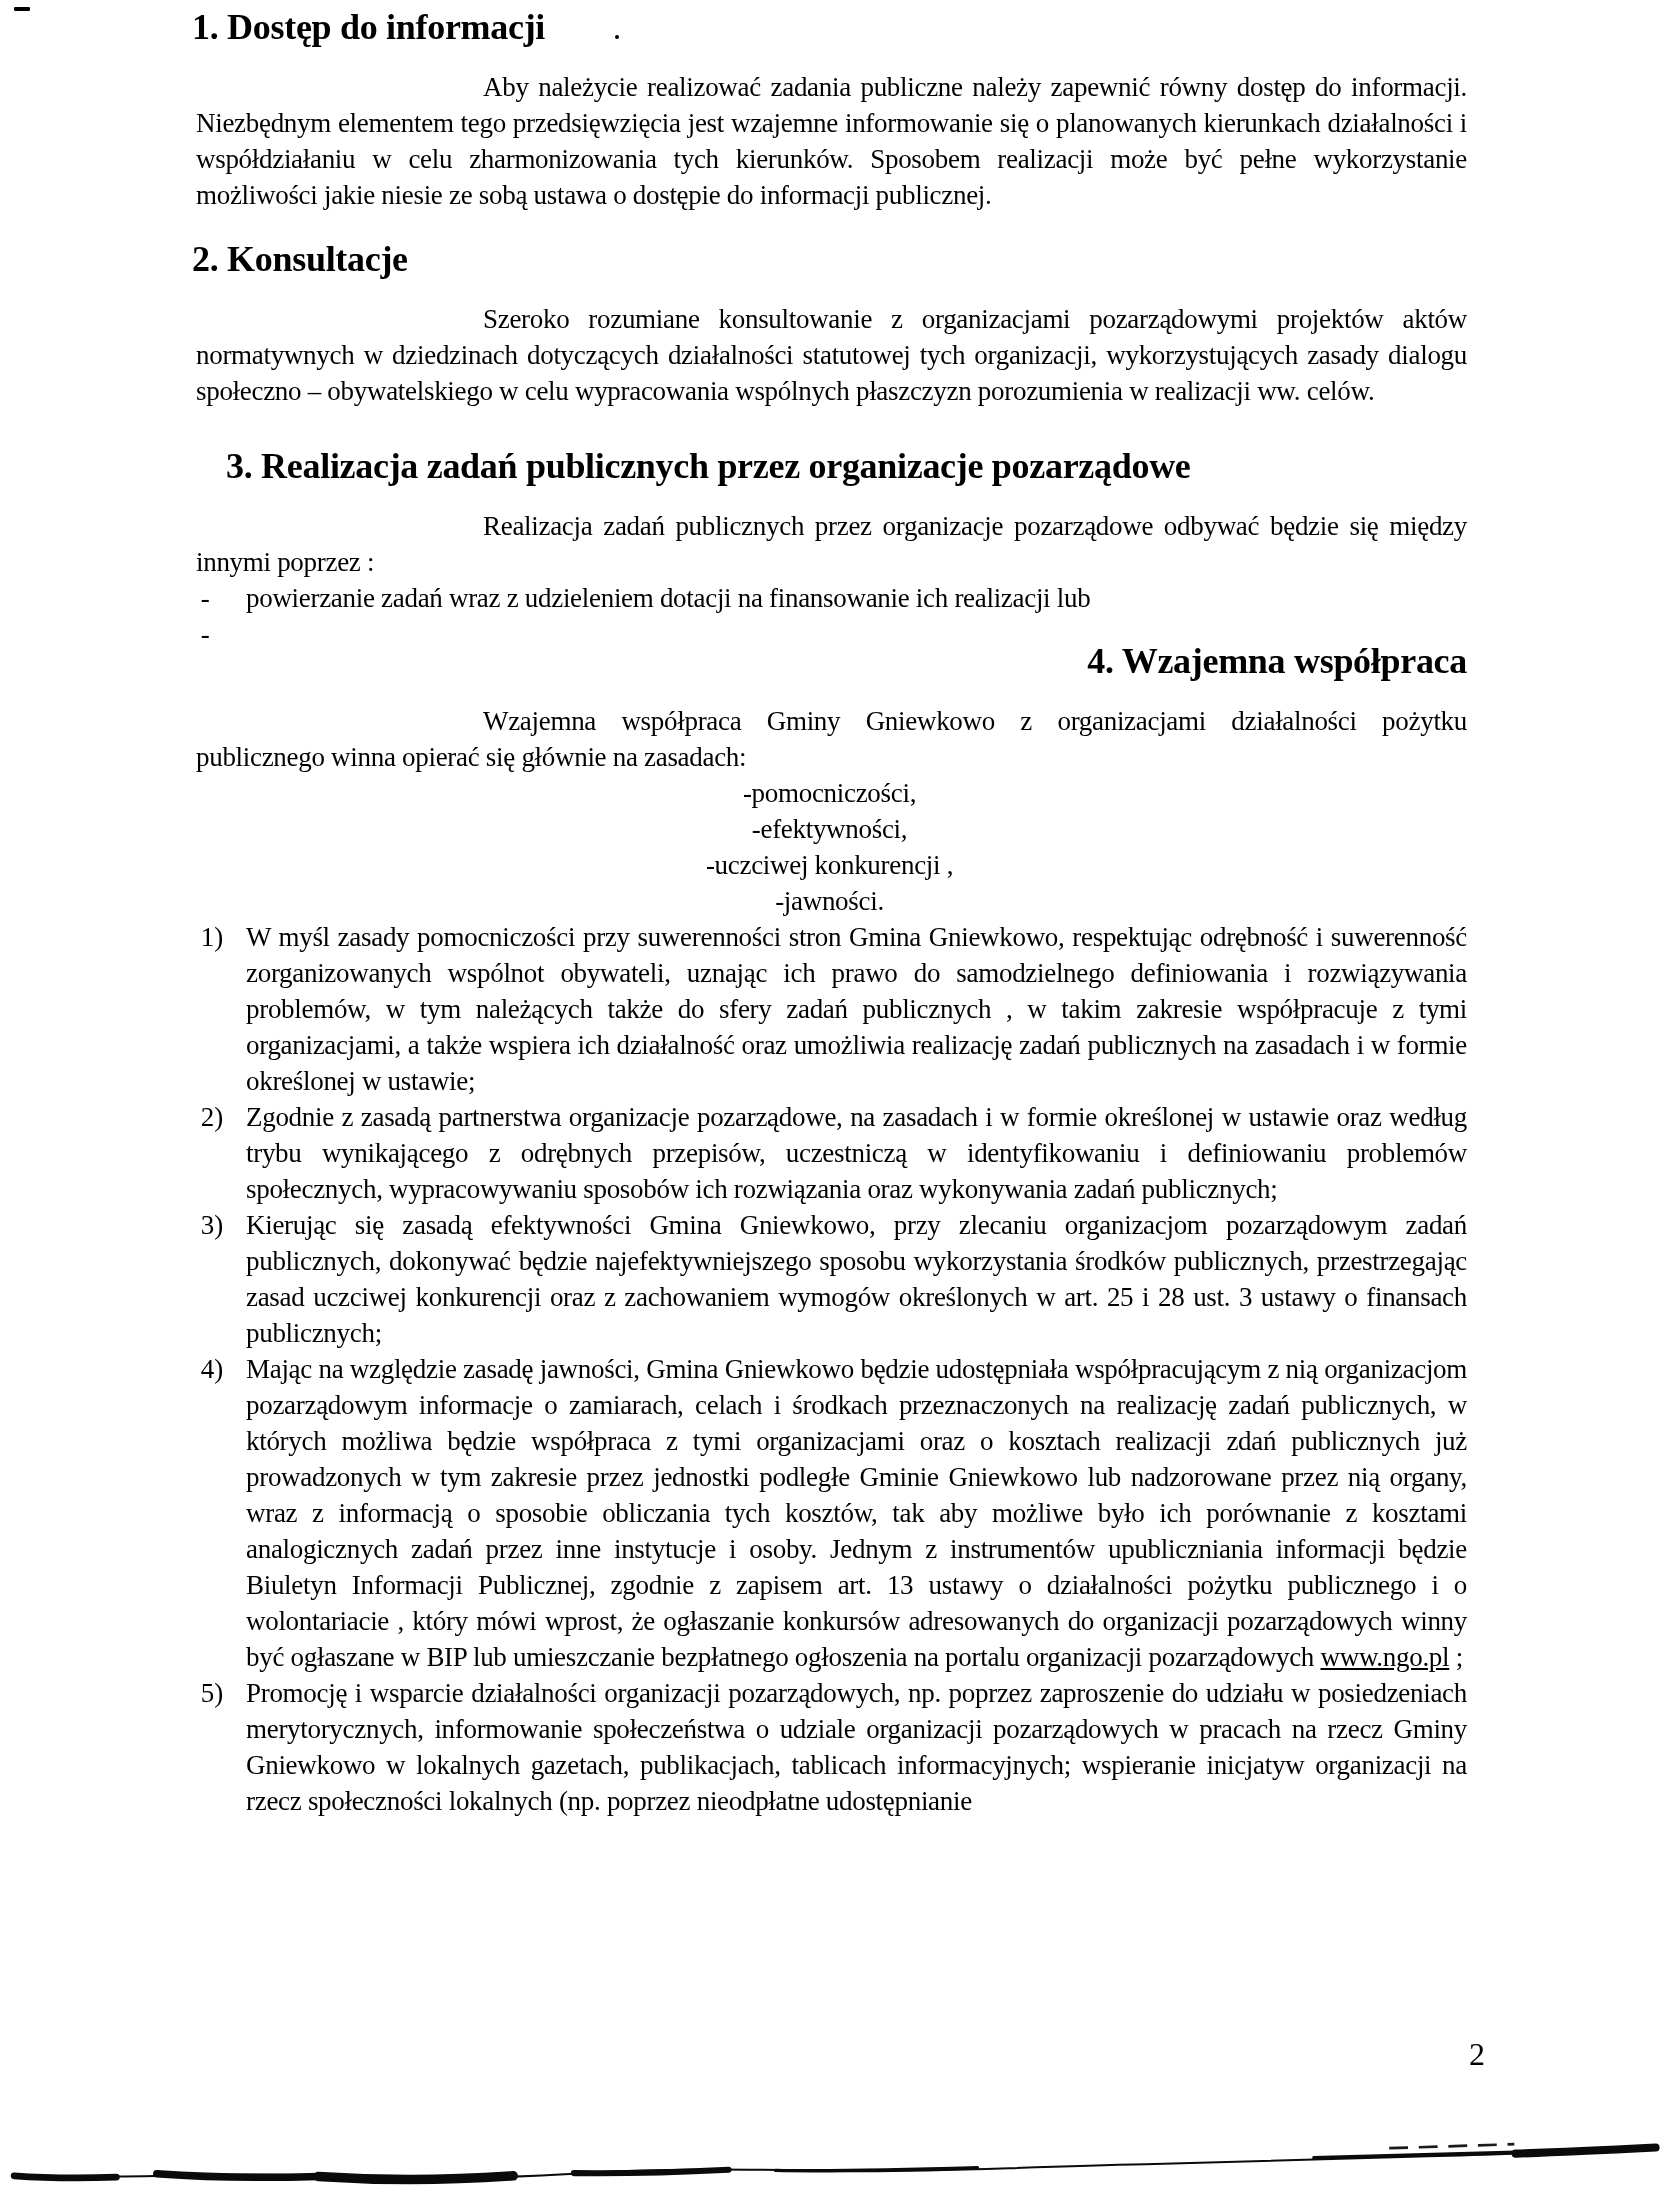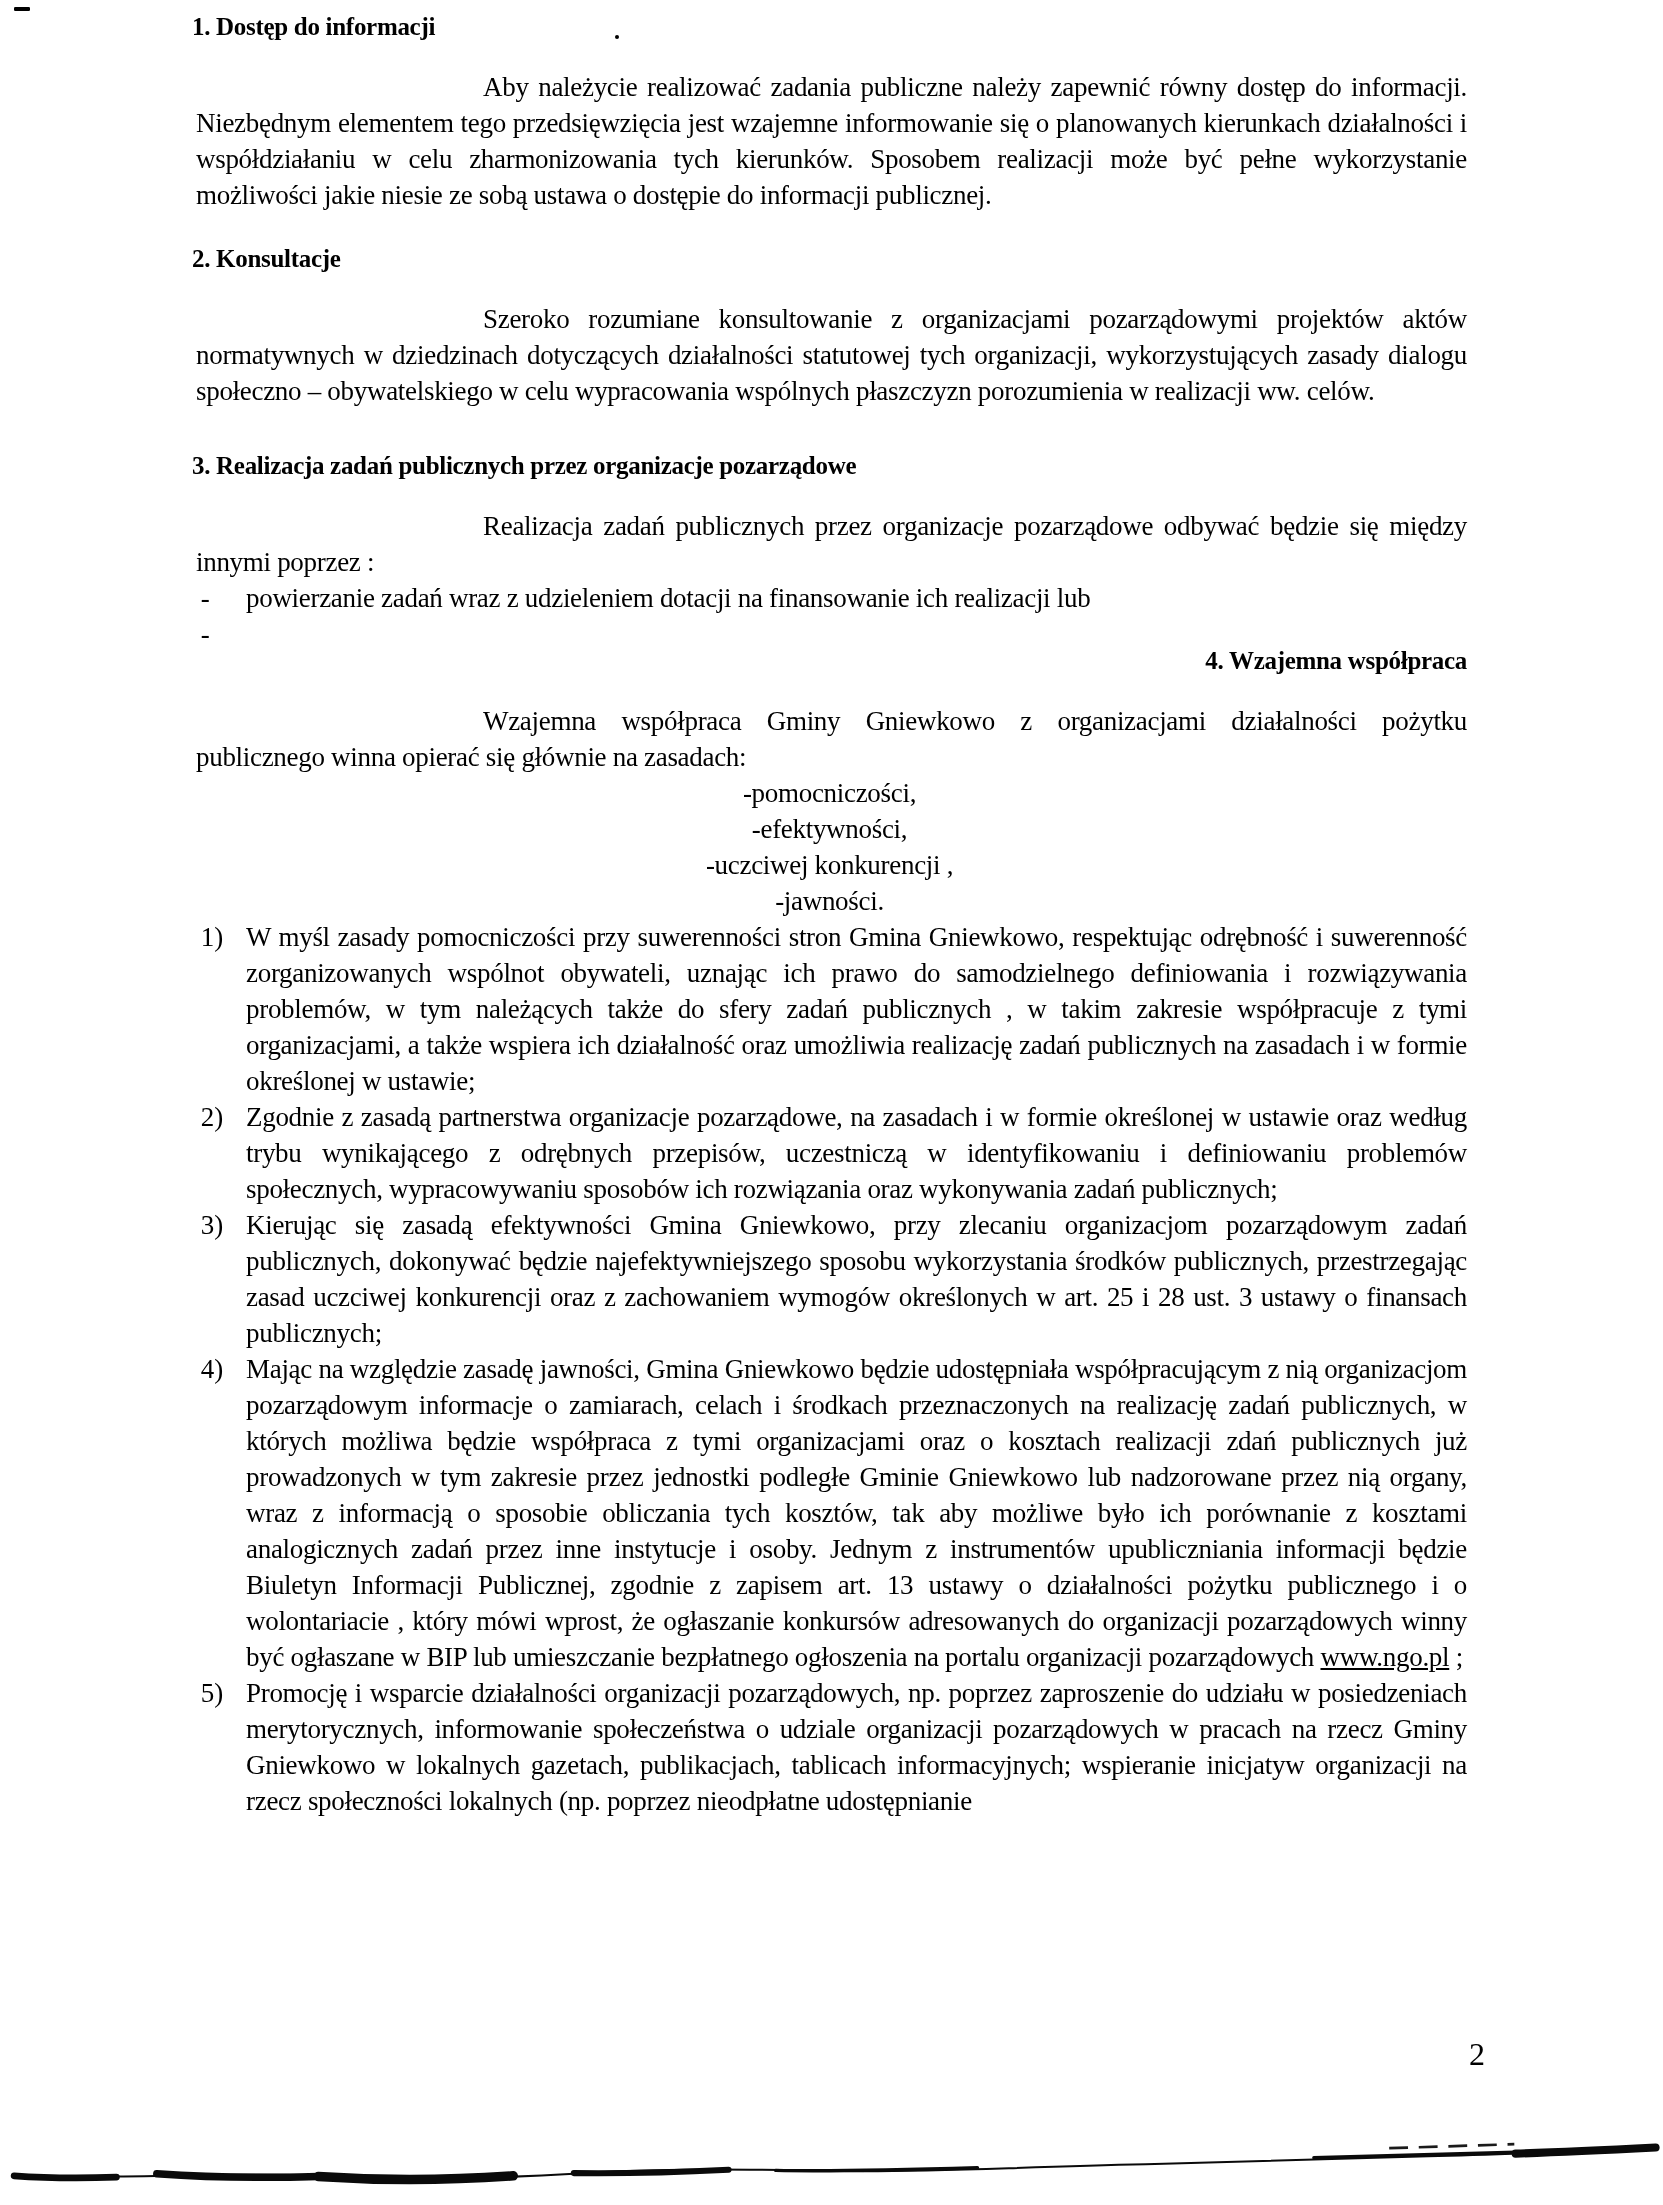--- a/index.html
+++ b/index.html
@@ -17,26 +17,26 @@
     left:192px;
     top:9.4px;
     width:1275px;
     font-size:27px;
     line-height:36px;
     letter-spacing:-0.3px;
     text-align:justify;
   }
   .h{
     font-weight:700;
-    font-size:25px;
+    font-size:36px;
     margin:0;
     text-align:left;
   }
   .mt-h2{margin-top:28px;}
-  .mt-h3{margin-top:39px;}
+  .mt-h3{margin-top:39px;margin-left:34px;}
   .mt-h4{margin-top:27px;text-align:right;}
   .para{
     margin:24px 0 0 4px;
     text-indent:287px;
   }
   .plain{
     text-align:center;
     margin:0;
   }
   .hang{

